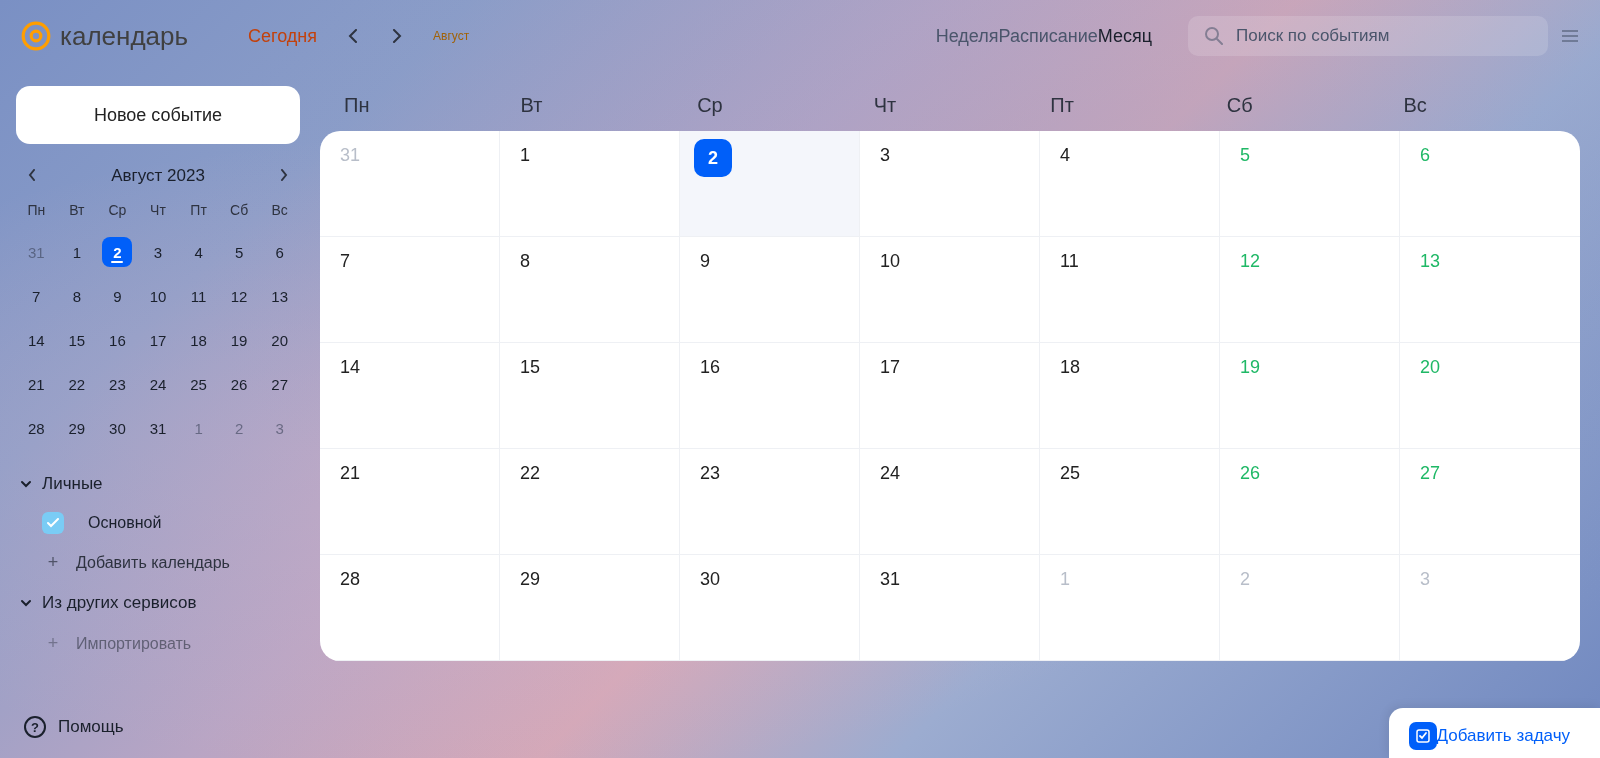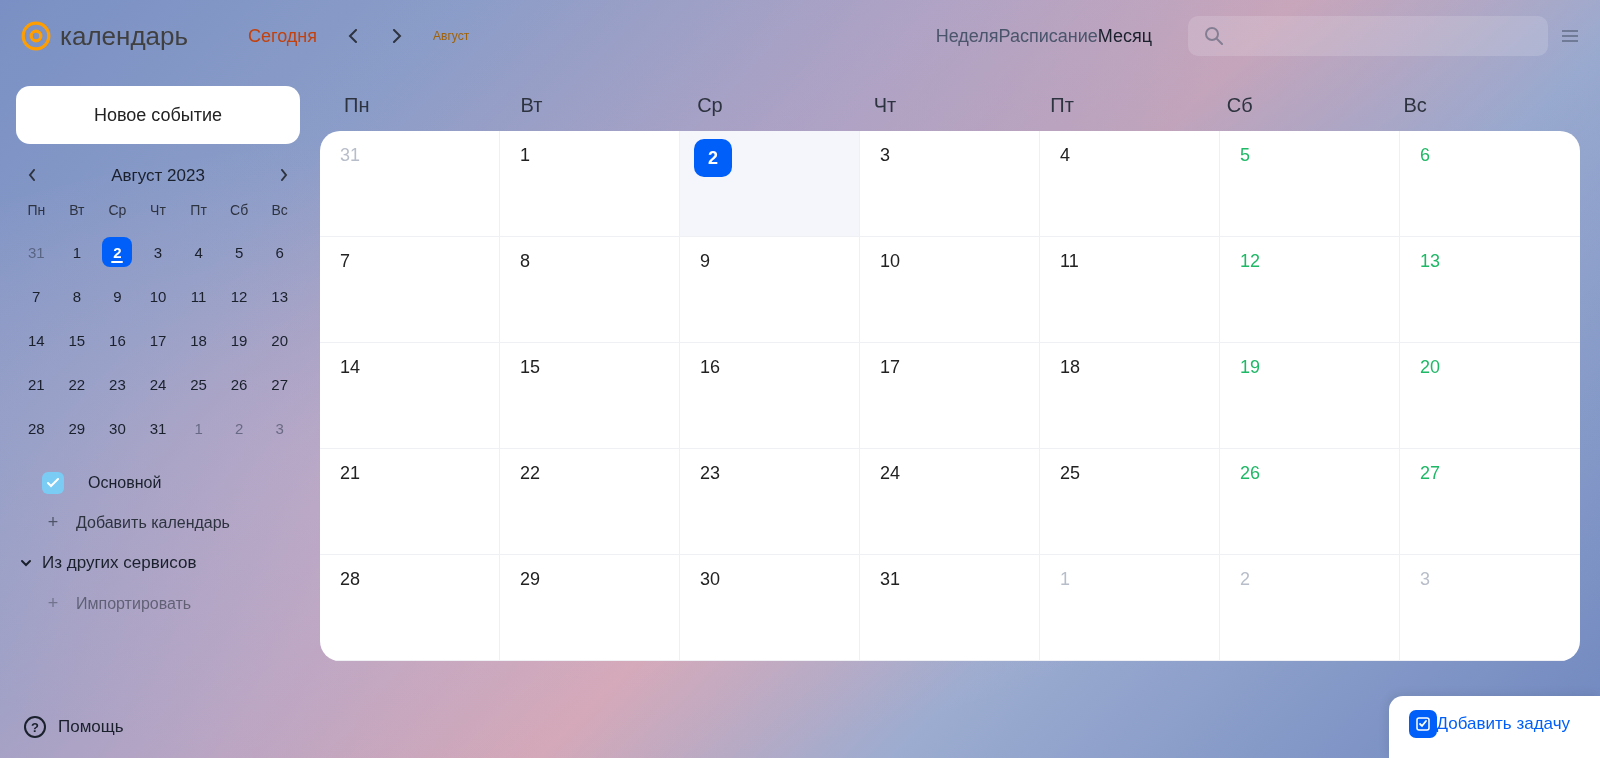--- a/index.html
+++ b/index.html
@@ -60,21 +60,21 @@
 .main-head { color:#2e3340; font-size:20px; padding-left:12px; }
 .cal-grid { background:#fff; border-radius:20px; overflow:hidden; display:grid; grid-template-columns:repeat(7, 1fr); grid-auto-rows:106px; }
 .cal-cell { border-right:1px solid #eef0f4; border-bottom:1px solid #eef0f4; padding:14px 0 0 20px; font-size:18px; color:#222; cursor:pointer; }
 .cal-cell:nth-child(7n) { border-right:none; }
 .cal-cell.weekend { color:#1fb866; }
 .cal-cell.other { color:#b8bec9; }
 .cal-cell.today { background:#f4f6fb; }
 .cal-cell.today span { background:#005ff9; color:#fff; display:inline-flex; width:38px; height:38px; border-radius:10px; align-items:center; justify-content:center; font-weight:600; margin:-6px 0 0 -6px; }
 
 
-.add-task { position:absolute; right:0; bottom:0; background:#fff; border-top-left-radius:14px; padding:14px 30px 20px 20px; display:flex; align-items:center; color:#005ff9; font-size:17px; cursor:pointer; z-index:3; box-shadow:-2px -2px 10px rgba(0,0,0,0.08); }
+.add-task { position:absolute; right:0; bottom:0; background:#fff; border-top-left-radius:14px; padding:14px 30px 8px 20px; display:flex; align-items:center; color:#005ff9; font-size:17px; cursor:pointer; z-index:3; box-shadow:-2px -2px 10px rgba(0,0,0,0.08); }
 .task-icon { width:28px; height:28px; background:#005ff9; border-radius:7px; display:flex; align-items:center; justify-content:center; color:#fff; }
 </style>
 </head>
 <body>
 <div class="bg-overlay"></div>
 
 <div class="header">
   <div class="logo">
     <svg class="logo-icon" viewBox="0 0 40 40">
       <circle cx="20" cy="20" r="16" fill="none" stroke="#ff9e00" stroke-width="4"></circle>
@@ -100,20 +100,21 @@
   <div class="view-tabs">
     <div class="view-tab">Неделя</div>
     <div class="view-tab">Расписание</div>
     <div class="view-tab active">Месяц</div>
   </div>
   <div class="search-box">
     <svg class="search-icon" width="20" height="20" viewBox="0 0 20 20">
         <circle cx="8" cy="8" r="6" fill="none" stroke="#4a556b" stroke-width="2"></circle>
         <line x1="13" y1="13" x2="18" y2="18" stroke="#4a556b" stroke-width="2" stroke-linecap="round"></line>
       </svg>
+    <input class="search-input" placeholder="Поиск по событиям" style="">
   </div>
   <svg class="menu-icon" width="20" height="20" viewBox="0 0 20 20">
       <line x1="2" y1="5" x2="18" y2="5" stroke="#4a556b" stroke-width="2"></line>
       <line x1="2" y1="10" x2="18" y2="10" stroke="#4a556b" stroke-width="2"></line>
       <line x1="2" y1="15" x2="18" y2="15" stroke="#4a556b" stroke-width="2"></line>
     </svg>
 </div>
 
 <div class="sidebar">
   <div class="new-event-btn">Новое событие</div>
@@ -242,20 +243,26 @@
         <div class="mini-cell other">
           <span>2</span>
         </div>
         <div class="mini-cell other">
           <span>3</span>
         </div>
       </div>
   </div>
 
   <div class="sidebar-sections">
+    <div class="section-header">
+      <svg class="chevron-down" viewBox="0 0 12 12">
+          <path d="M2 4 L6 8 L10 4" fill="none" stroke="#1a202c" stroke-width="2" stroke-linecap="round"></path>
+        </svg>
+      <span>Личные</span>
+    </div>
     <div class="cal-item">
       <div class="cal-checkbox">
         <svg width="12" height="10" viewBox="0 0 12 10">
             <path d="M1 5 L4 8 L11 1" fill="none" stroke="#fff" stroke-width="2" stroke-linecap="round"></path>
           </svg>
       </div>
       <span>Основной</span>
     </div>
     <div class="add-cal">
       <span class="plus-icon">+</span>

